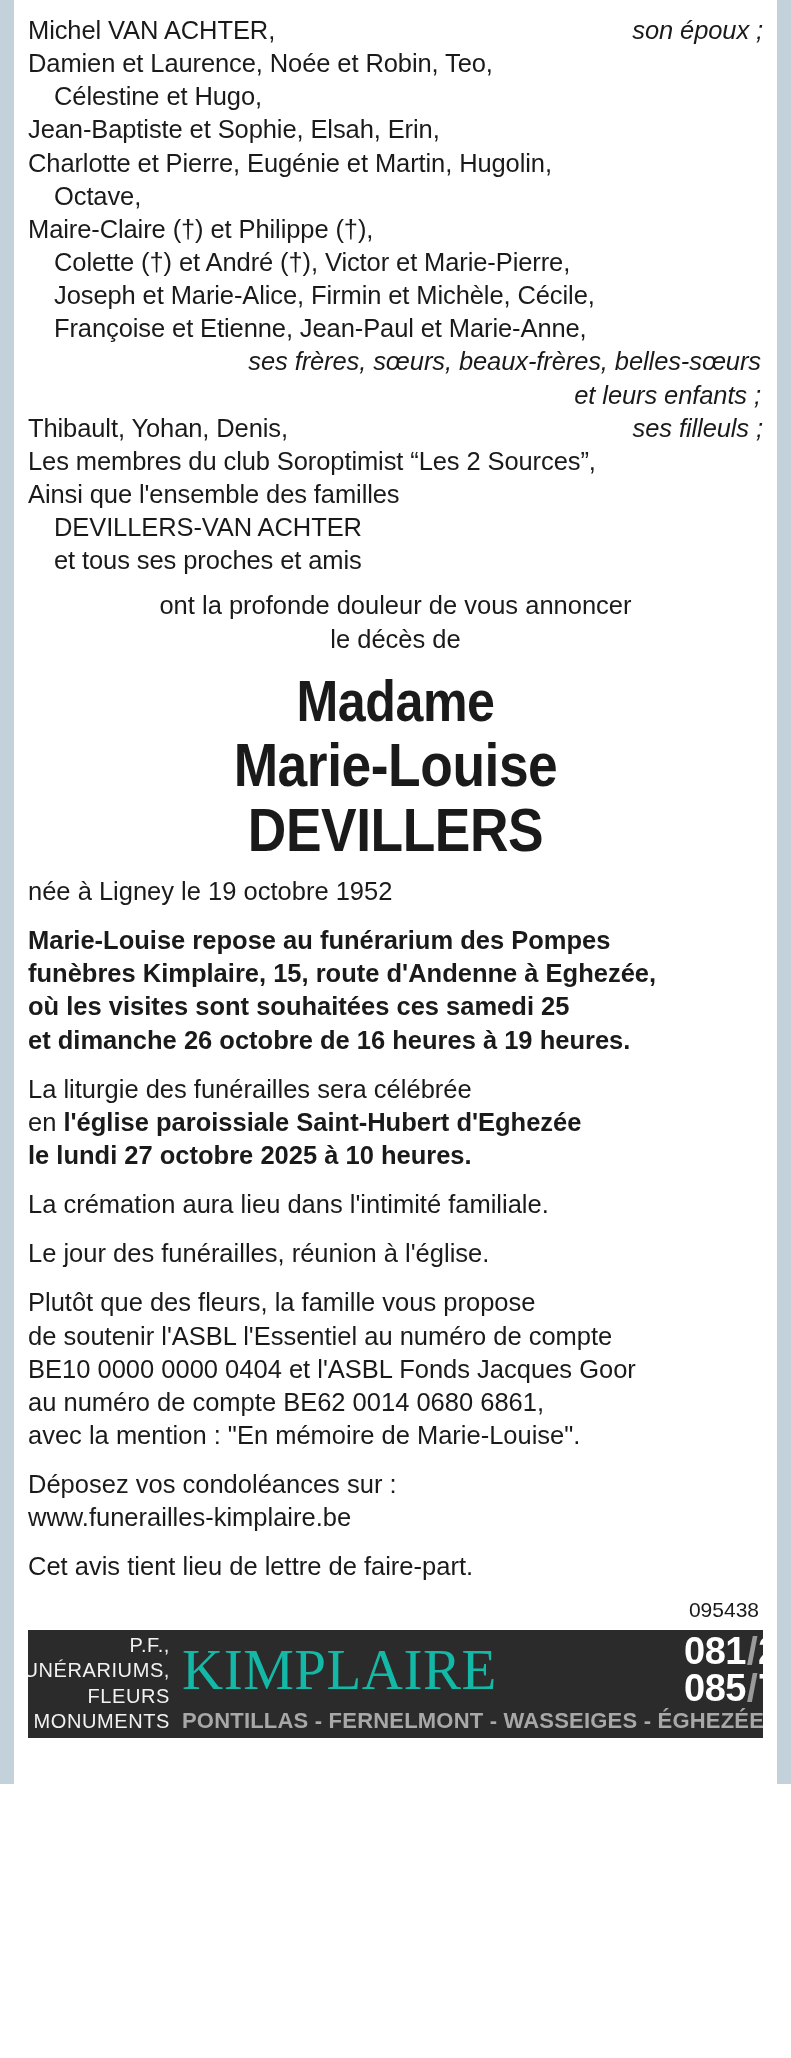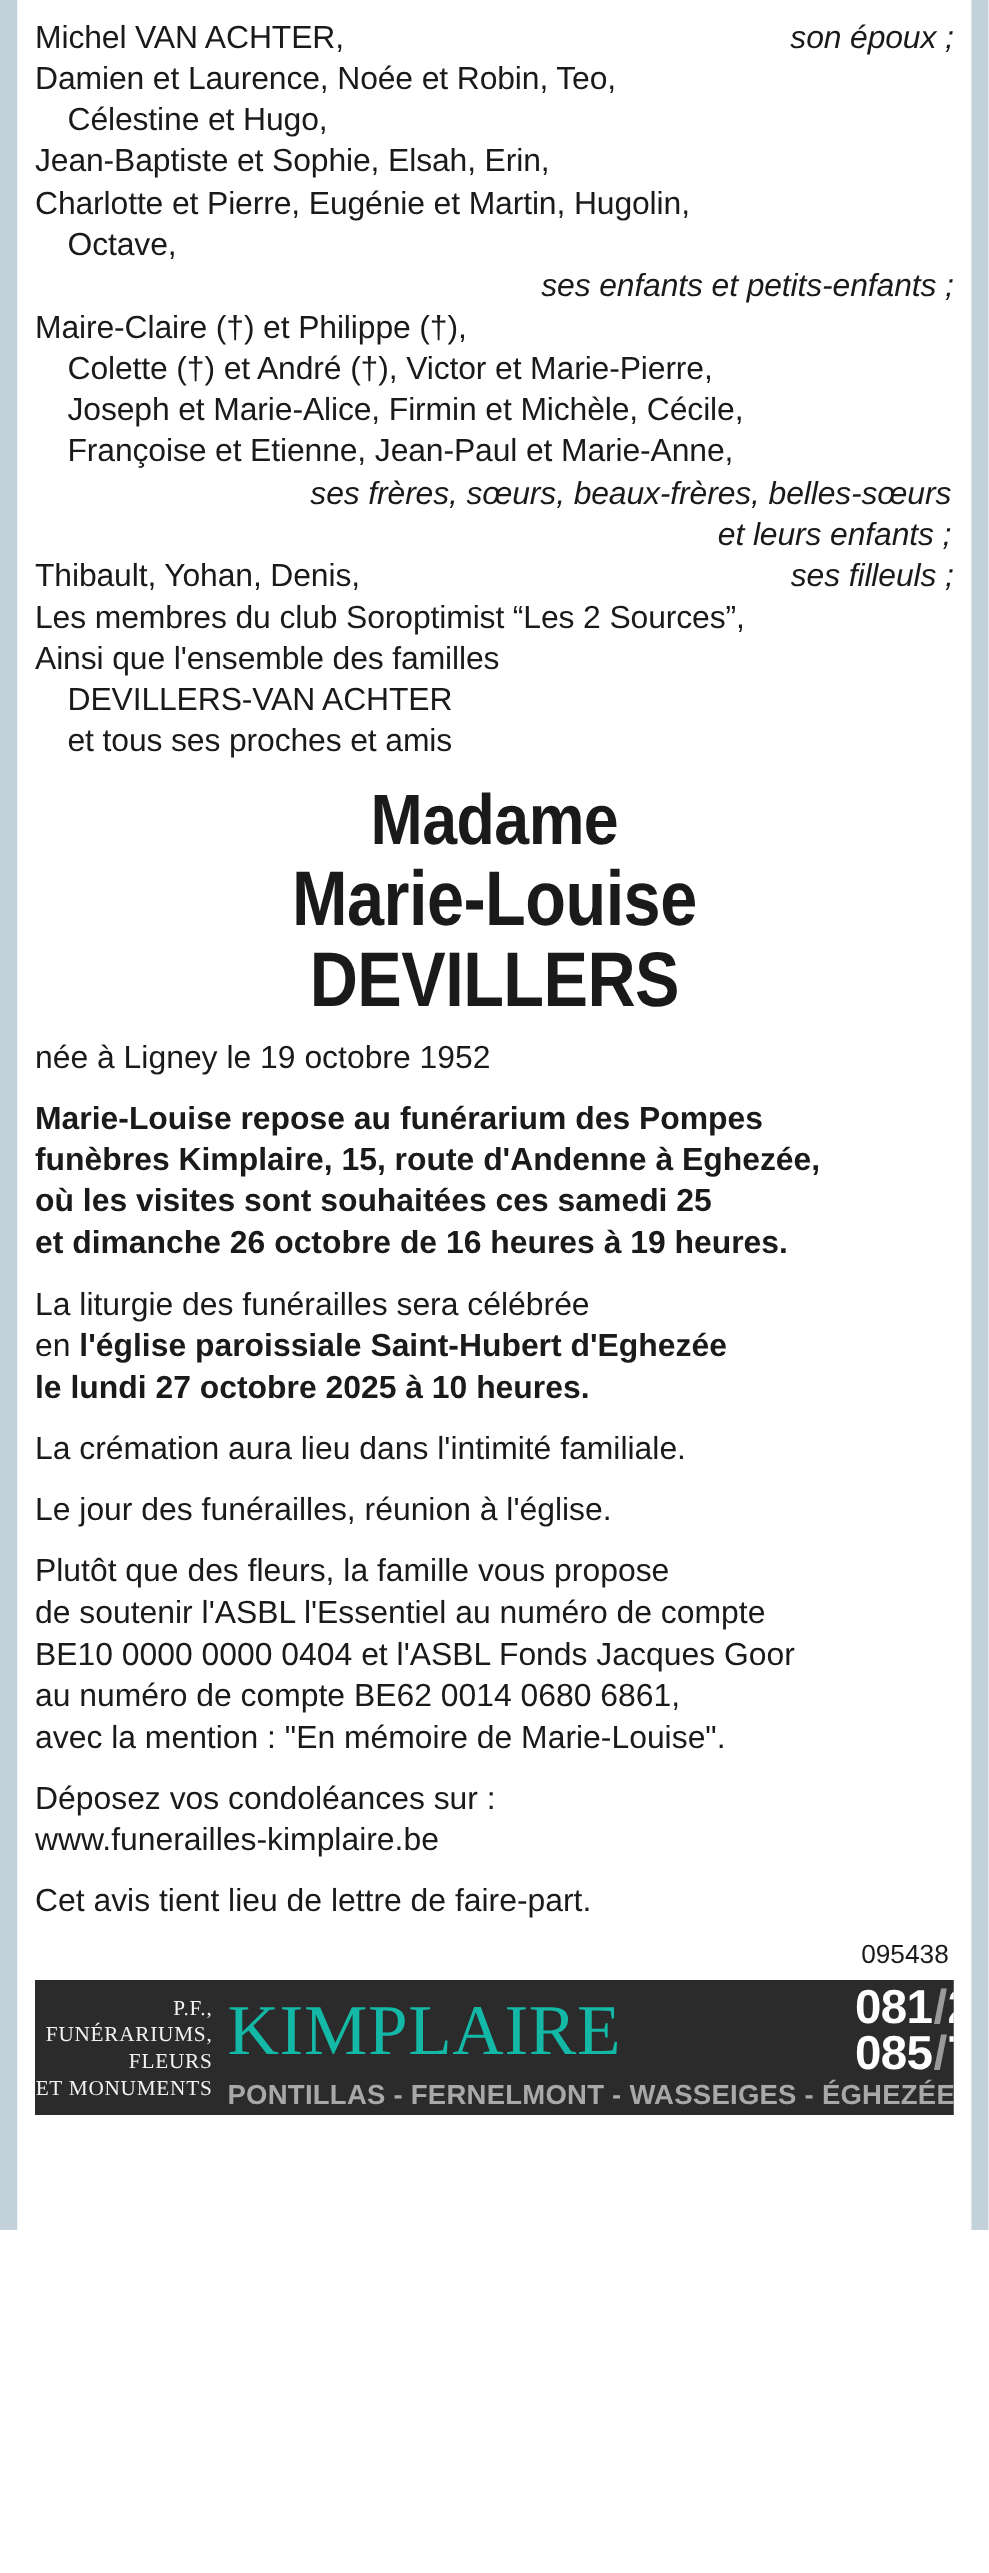--- a/index.html
+++ b/index.html
@@ -154,25 +154,24 @@
   .banner-left {
     width: 150px;
     flex: 0 0 150px;
     display: flex;
     flex-direction: column;
     justify-content: center;
     align-items: flex-end;
     text-align: right;
     padding: 4px 8px 4px 4px;
     box-sizing: border-box;
-    font-size: 17px;
+    font-size: 20px;
     line-height: 1.26;
     letter-spacing: 0.6px;
     color: #f2f2f2;
-    font-family: Liberation Serif, serif;
   }
   .banner-left span { display: block; white-space: nowrap; }
 
   .banner-main {
     flex: 1 1 auto;
     display: flex;
     flex-direction: column;
     justify-content: center;
     box-sizing: border-box;
     padding: 2px 6px 4px 4px;
@@ -246,21 +245,20 @@
 
       <div>
         <span class="rel-line">Jean-Baptiste et Sophie, Elsah, Erin,</span>
       </div>
 
       <div>
         <span class="rel-line">Charlotte et Pierre, Eugénie et Martin, Hugolin,</span>
         <span class="rel-line indent">Octave,</span>
       </div>
 
-      <span class="qualifier-right">ses enfants et petits-enfants ;</span>
 
       <div>
         <span class="rel-line">Maire-Claire (†) et Philippe (†),</span>
         <span class="rel-line indent">Colette (†) et André (†), Victor et Marie-Pierre,</span>
         <span class="rel-line indent">Joseph et Marie-Alice, Firmin et Michèle, Cécile,</span>
         <span class="rel-line indent">Françoise et Etienne, Jean-Paul et Marie-Anne,</span>
       </div>
 
       <span class="qualifier-center-right">ses frères, sœurs, beaux-frères, belles-sœurs</span>
       <span class="qualifier-center-right">et leurs enfants ;</span>
@@ -274,20 +272,24 @@
         <span class="rel-line">Les membres du club Soroptimist “Les 2 Sources”,</span>
       </div>
 
       <div>
         <span class="rel-line">Ainsi que l'ensemble des familles</span>
         <span class="rel-line indent">DEVILLERS-VAN ACHTER</span>
         <span class="rel-line indent">et tous ses proches et amis</span>
       </div>
     </div>
 
+    <div class="announce">
+      <span class="l1">ont la profonde douleur de vous annoncer</span>
+      <span class="l2">le décès de</span>
+    </div>
 
     <div class="name-block">
       <span class="madame">Madame</span>
       <span class="fullname">Marie-Louise DEVILLERS</span>
     </div>
 
     <div class="details">
 
       <span class="para">
         <span class="ln">née à Ligney le 19 octobre 1952</span>

